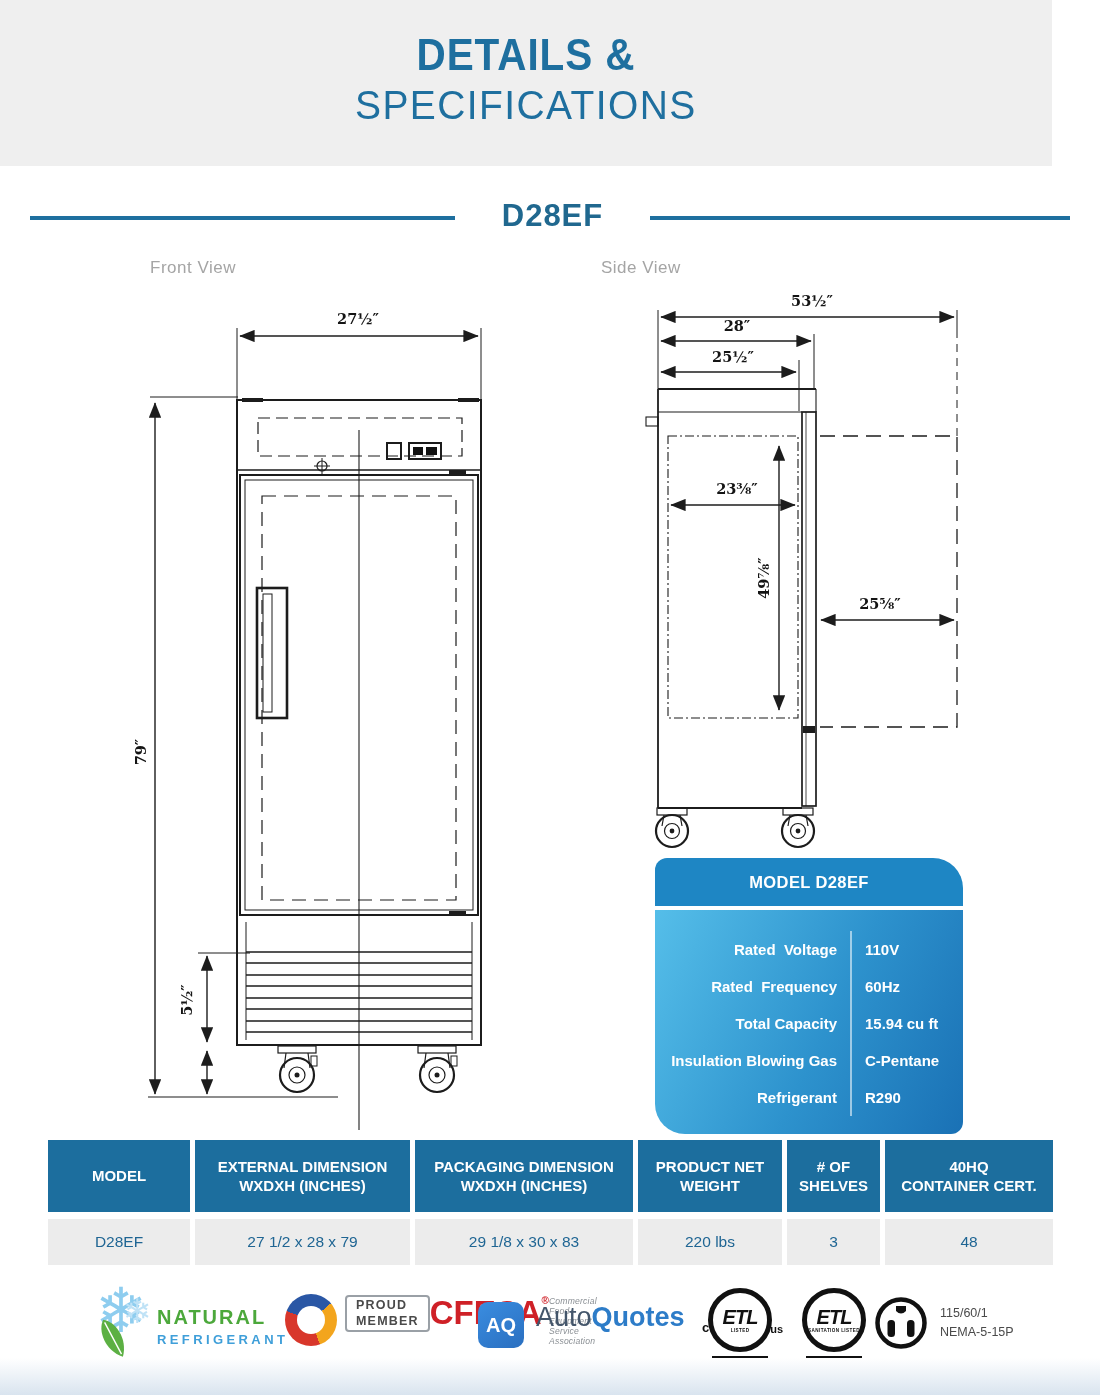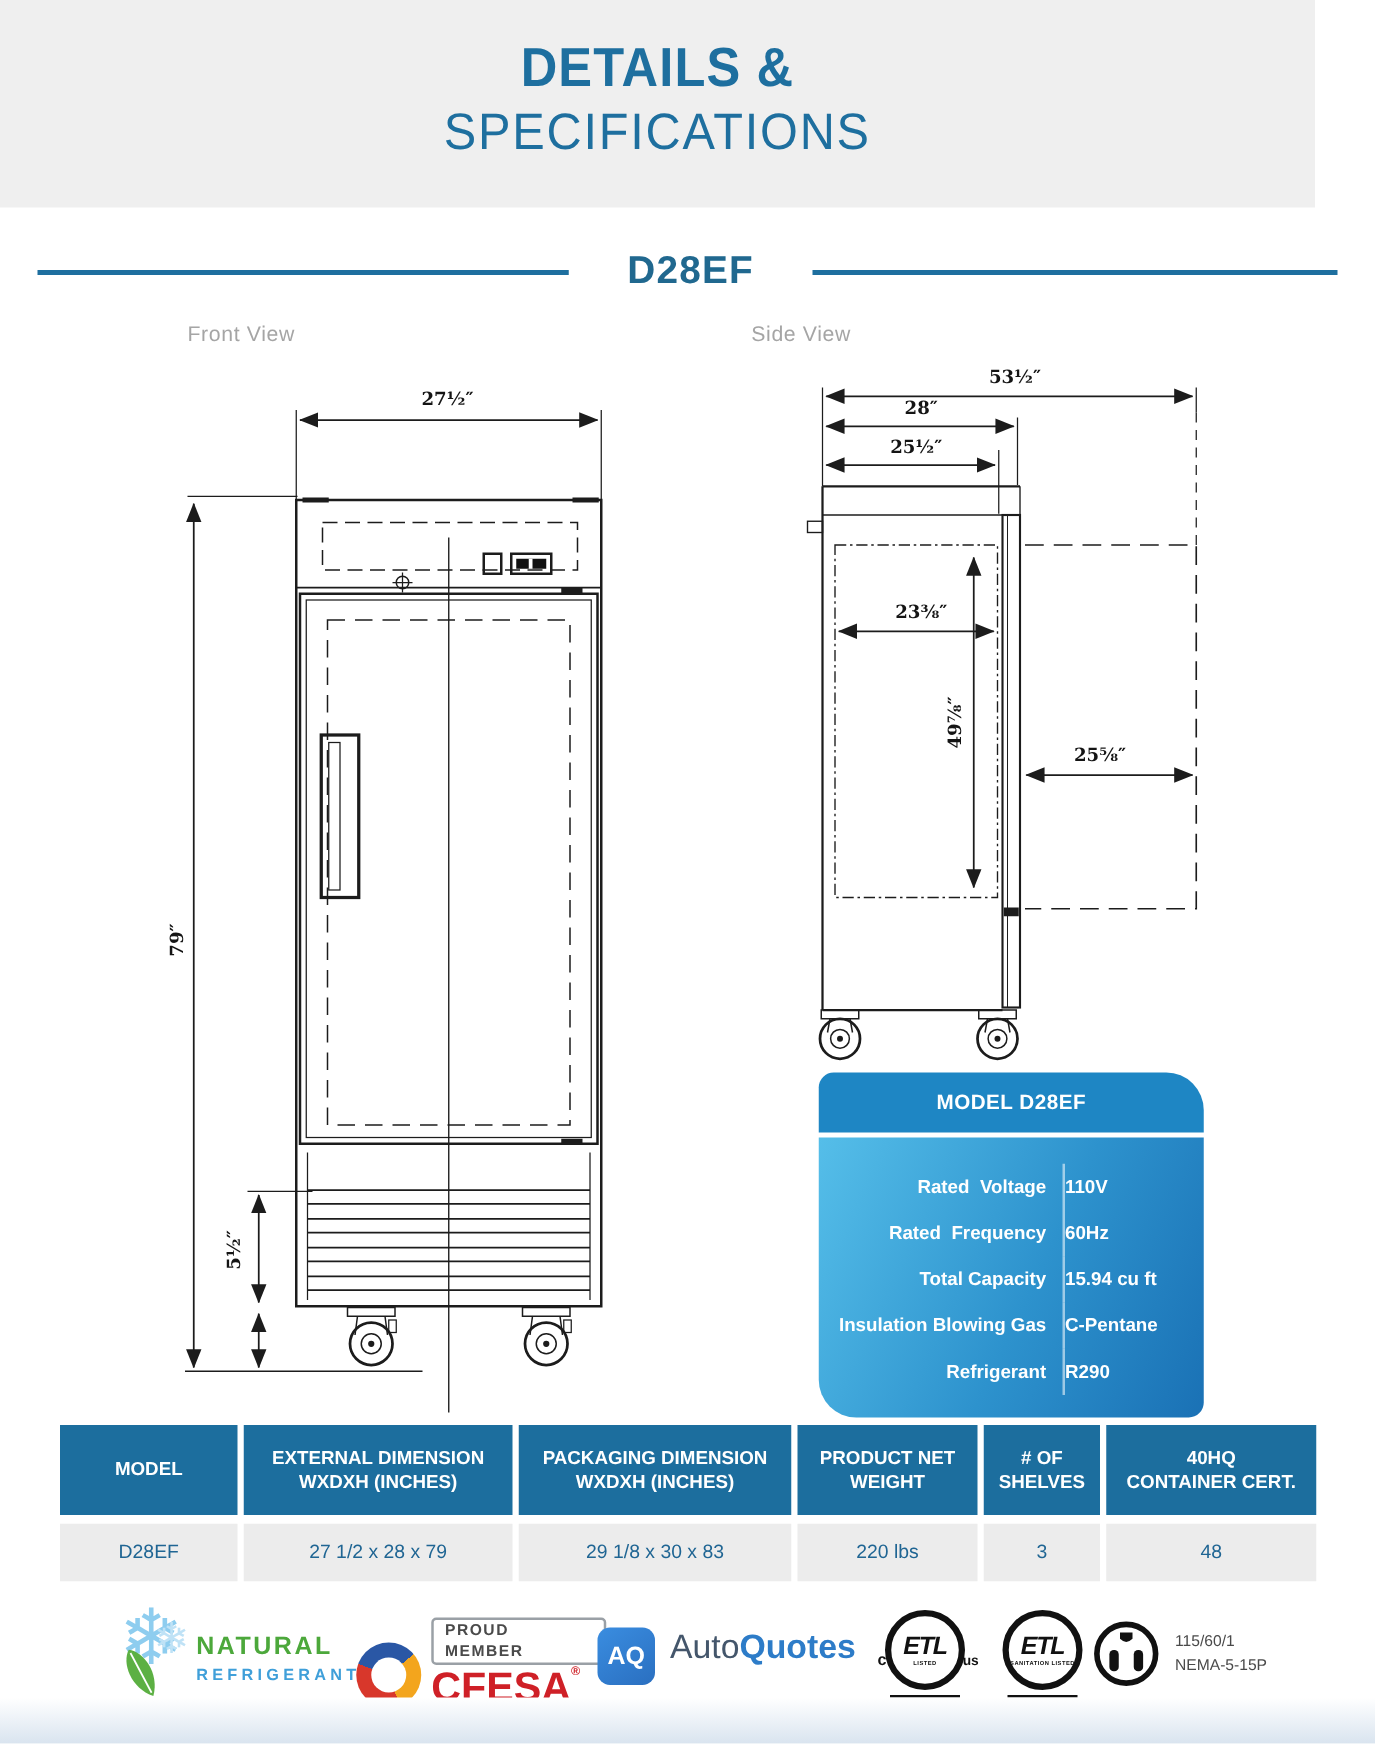--- a/index.html
+++ b/index.html
@@ -34,21 +34,21 @@
   .spec-card-header{height:48px;background:#1e86c4;border-radius:12px 30px 0 0;
       display:flex;align-items:center;justify-content:center;
       color:#ffffff;font-size:16.5px;font-weight:700;letter-spacing:.4px;}
   .spec-card-body{margin-top:4px;height:222px;border-radius:0 0 12px 30px;
       background:linear-gradient(115deg,#55bee9 0%,#2d92cd 55%,#1a71b5 100%);
       display:grid;grid-template-columns:195px 113px;grid-auto-rows:37px;
       align-content:center;padding-top:2px;}
   .sc-label{color:#ffffff;font-size:15px;font-weight:600;text-align:center;padding-right:13px;
       display:flex;align-items:center;justify-content:flex-end;white-space:pre;margin-left:19px;}
   .sc-value{color:#ffffff;font-size:15px;font-weight:600;border-left:2px solid rgba(255,255,255,.55);
-      display:flex;align-items:center;}
+      padding-left:13px;display:flex;align-items:center;}
 
   
   .spec-table{position:absolute;left:48px;top:1140px;width:933px;
       display:grid;grid-template-columns:142px 215px 218px 144px 93px 168px;
       grid-template-rows:72px 46px;gap:7px 5px;}
   .th{background:#1c6e9e;color:#ffffff;font-size:15px;font-weight:700;line-height:1.3;
       display:flex;flex-direction:column;align-items:center;justify-content:center;text-align:center;}
   .td{background:#ececec;color:#1f6593;font-size:15.5px;font-weight:500;
       display:flex;align-items:center;justify-content:center;}
 
@@ -63,21 +63,21 @@
   .nat-leaf{position:absolute;left:4px;top:26px;transform:rotate(-28deg);}
   .nat-text{position:absolute;left:62px;top:16px;}
   .nat-l1{font-size:20px;font-weight:800;color:#4ca83b;letter-spacing:2px;}
   .nat-l2{font-size:13px;font-weight:700;color:#3f9fd9;letter-spacing:3.4px;margin-top:3px;}
 
   
   .logo-cfesa{left:285px;top:12px;width:200px;display:flex;align-items:center;gap:8px;}
   .cfesa-ring{width:52px;height:52px;border-radius:50%;flex:0 0 auto;position:relative;
       background:conic-gradient(from 160deg,#d8372b 0 130deg,#2a57a5 130deg 250deg,#f3a51d 250deg 360deg);}
   .cfesa-ring::after{content:"";position:absolute;inset:12px;background:#ffffff;border-radius:50%;}
-  .cfesa-text{display:flex;flex-direction:column;align-items:flex-start;}
+  .cfesa-text{display:flex;flex-direction:row;align-items:flex-start;}
   .cfesa-member{font-size:12.5px;font-weight:700;color:#4a4a4a;letter-spacing:1.2px;
       border:2px solid #9aa0a6;border-radius:4px;padding:0 9px;line-height:1.35;}
   .cfesa-name{font-size:33px;font-weight:900;color:#cf2027;letter-spacing:0;line-height:1;margin-top:1px;}
   .cfesa-reg{font-size:10px;vertical-align:top;}
   .cfesa-sub{font-size:8.6px;font-style:italic;color:#8a8f94;margin-top:1px;letter-spacing:.2px;}
 
   
   .logo-aq{left:478px;top:20px;display:flex;align-items:flex-start;gap:12px;}
   .aq-box{width:46px;height:46px;border-radius:10px;background:linear-gradient(145deg,#3a8de0,#2a6fc0);
       display:flex;align-items:center;justify-content:center;color:#fff;font-size:20px;font-weight:800;}

